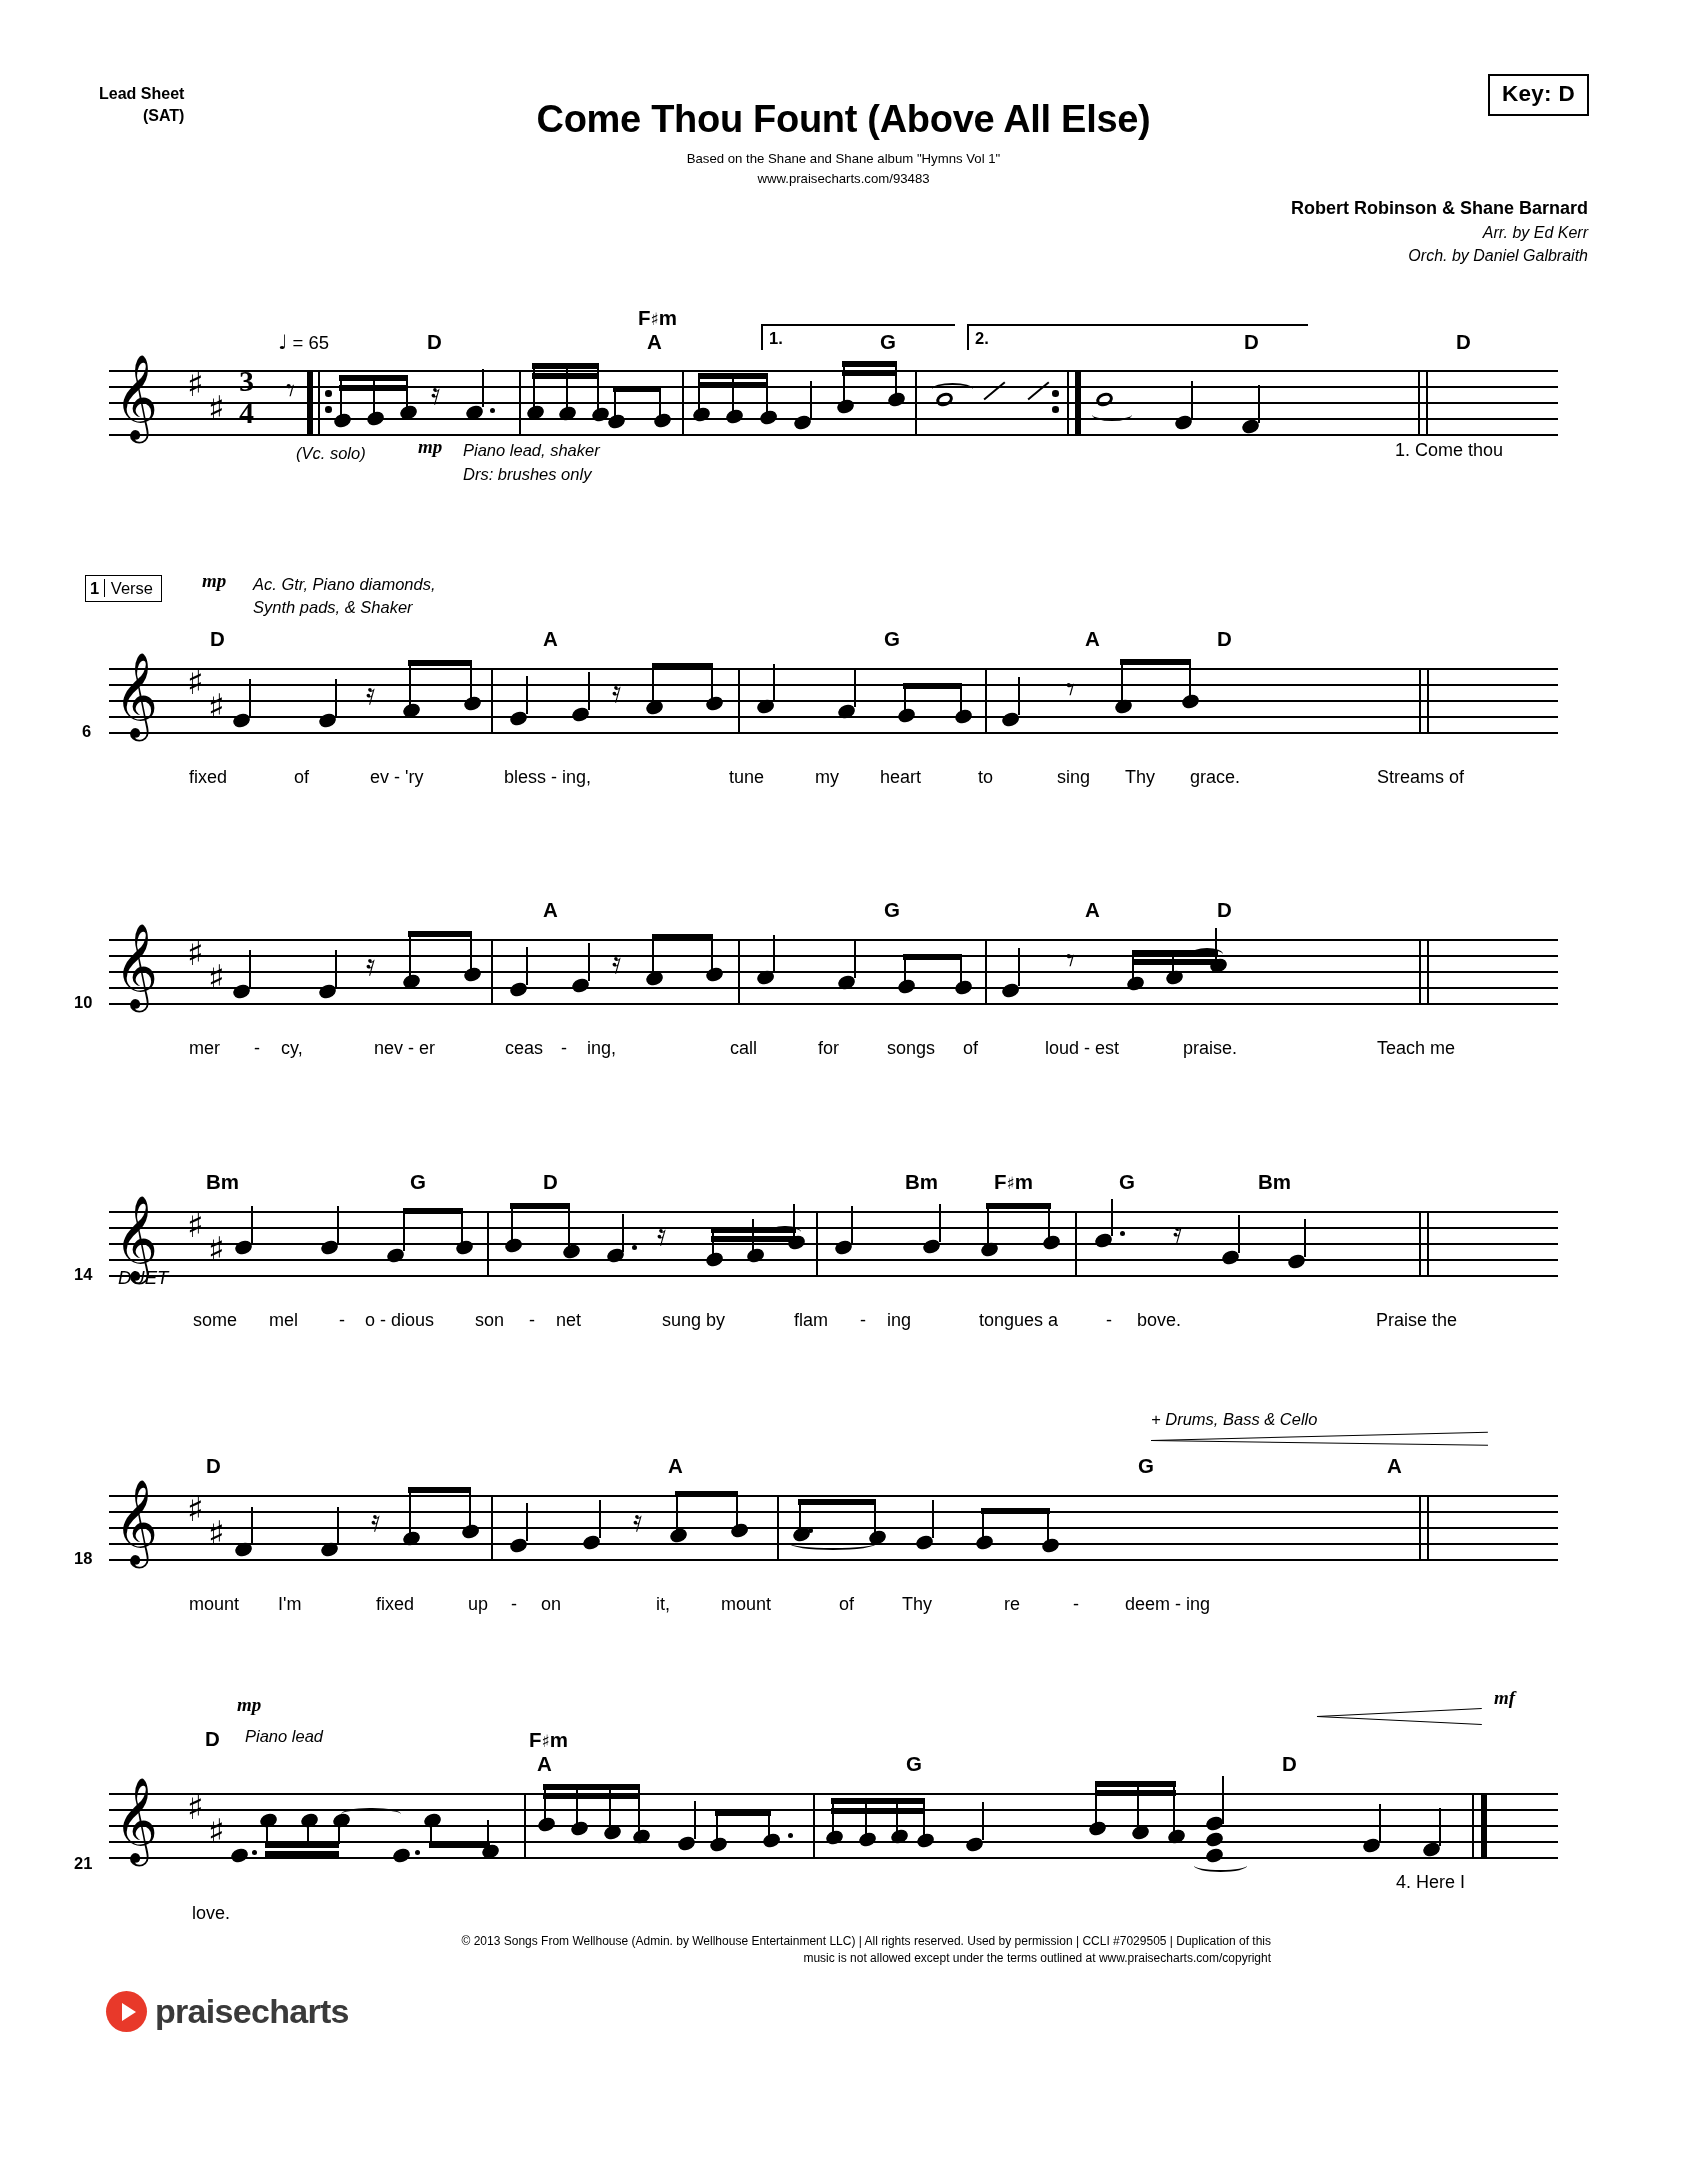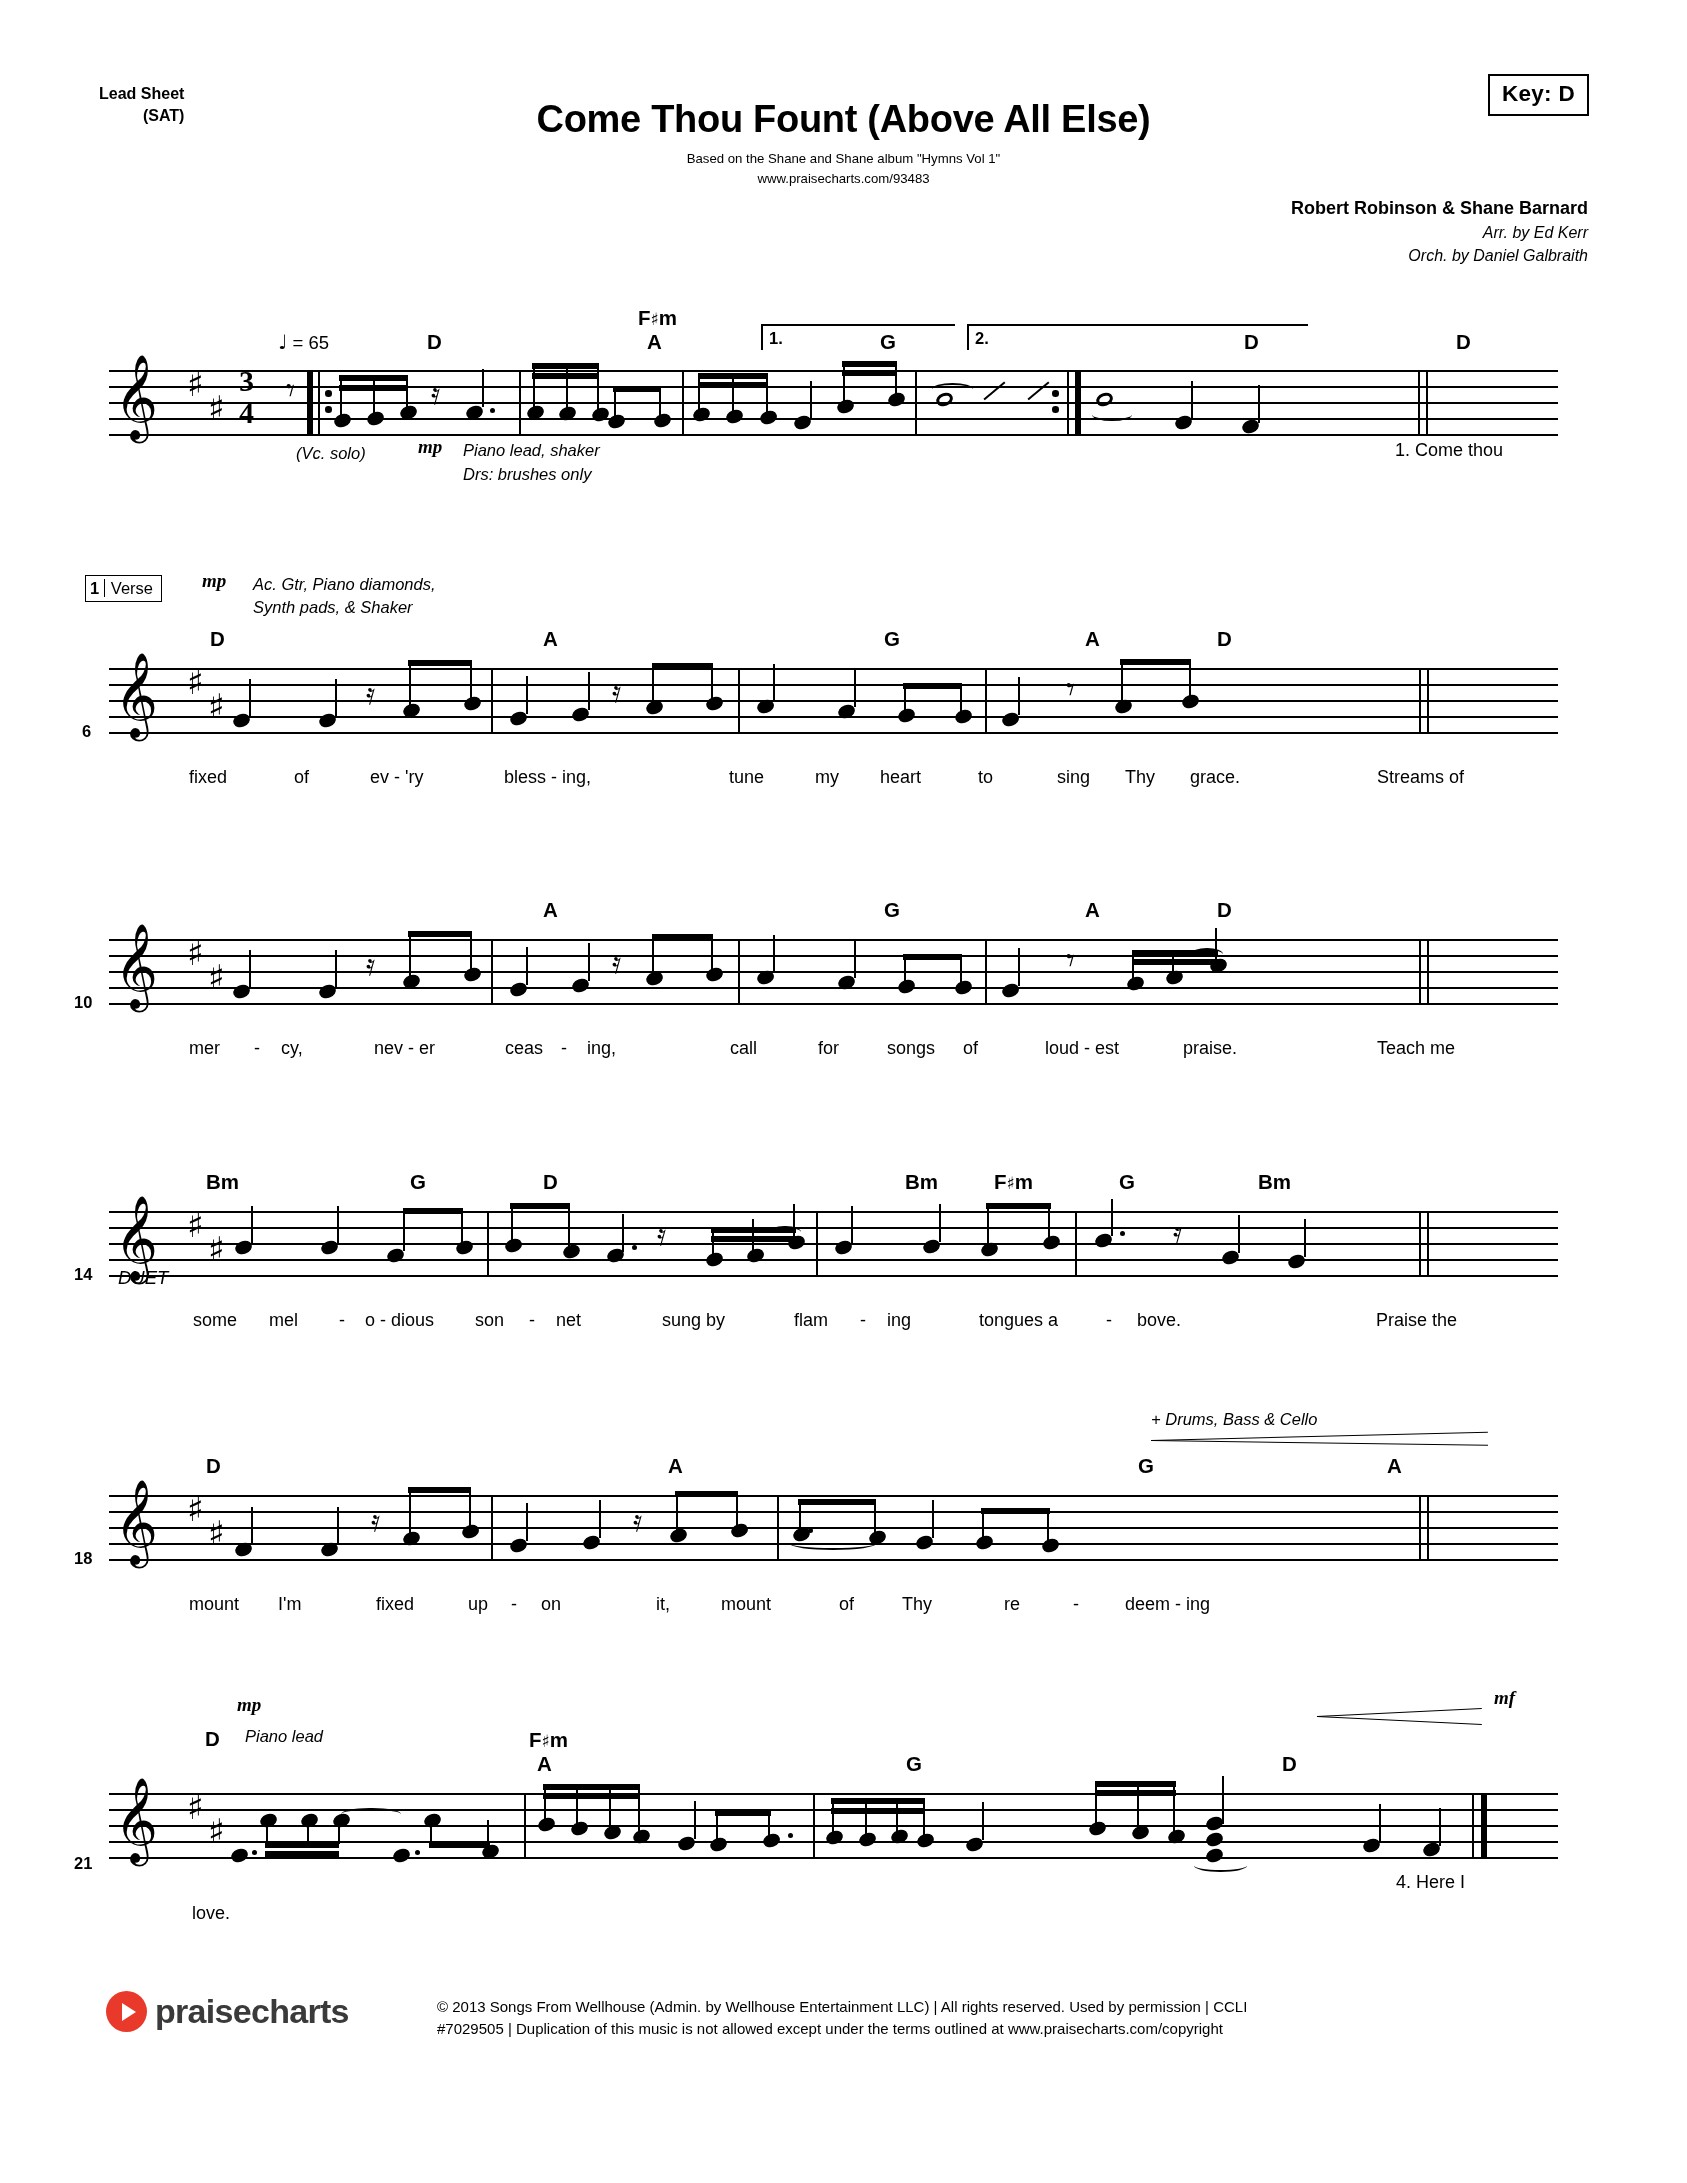--- a/index.html
+++ b/index.html
@@ -298,24 +298,24 @@
   }
   .footer-logo .wordmark {
     font-size: 34px;
     font-weight: bold;
     letter-spacing: -0.7px;
     color: #3a3a3a;
   }
   .footer-copy {
     position: absolute;
     left: 437px;
-    top: 1996px;
+    top: 1933px;
     width: 834px;
-    text-align: left;
-    font-size: 15px;
+    text-align: right;
+    font-size: 12px;
     line-height: 1.45;
   }
 </style>
 </head>
 <body>
 
 <div class="page">
 
   <div class="lead-sheet-label">
     <span>Lead Sheet</span>

